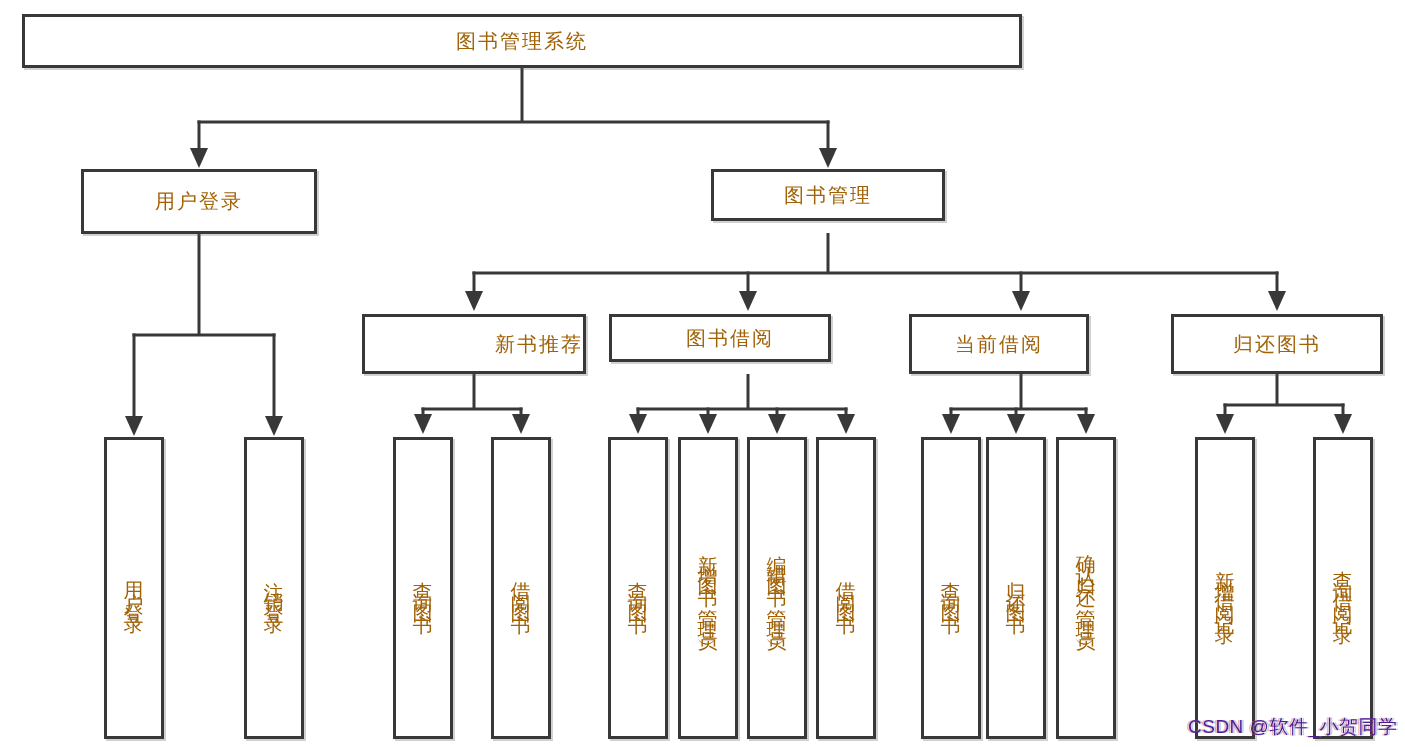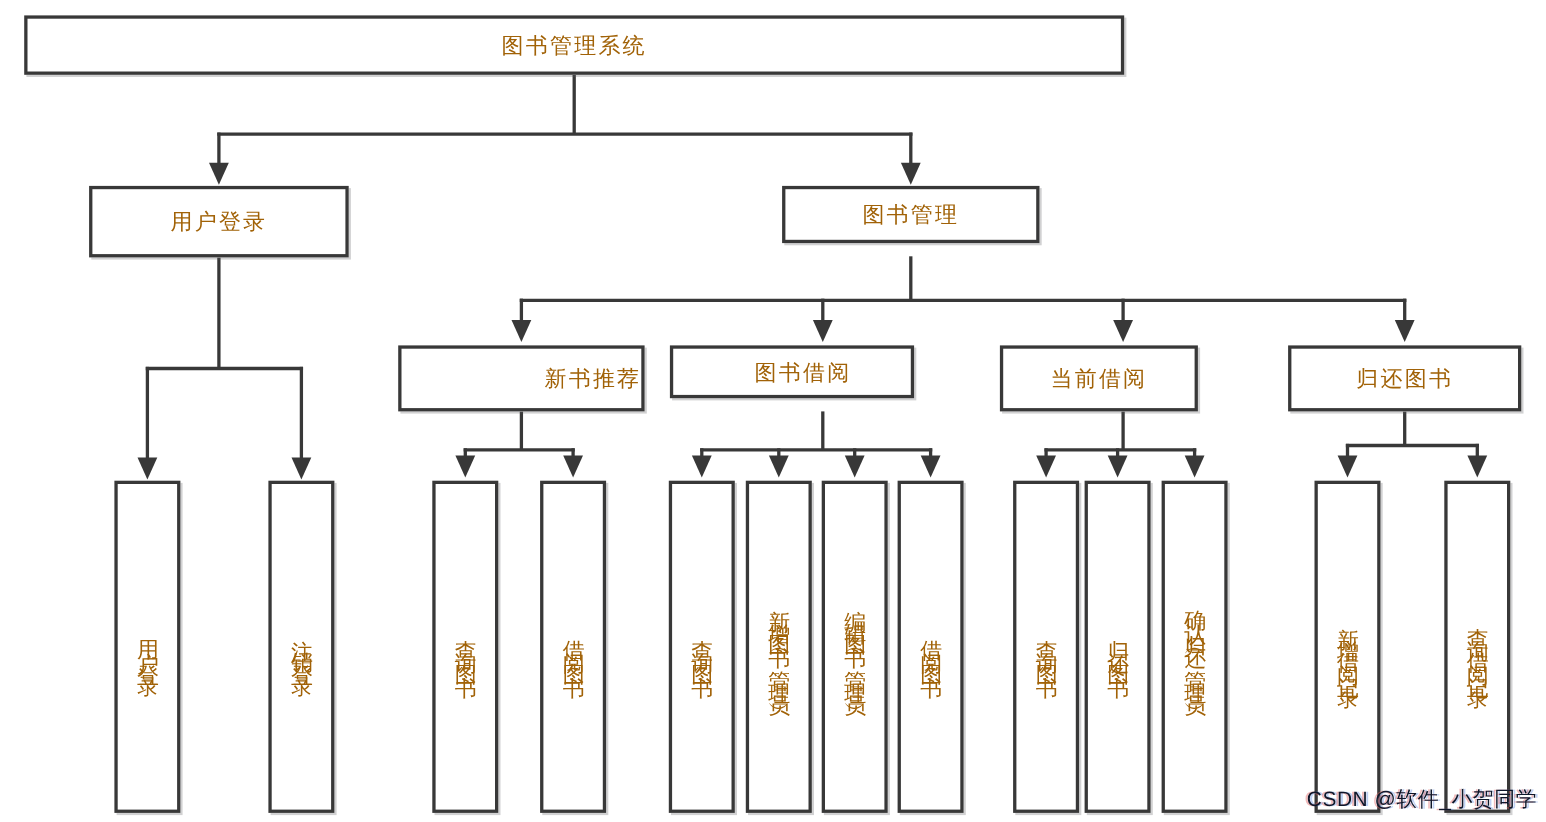--- a/index.html
+++ b/index.html
@@ -40,21 +40,21 @@
     letter-spacing: 11px;
     line-height: 1;
     white-space: nowrap;
   }
   .watermark {
     position: absolute;
     left: 1188px;
     top: 714px;
     font-size: 19px;
     letter-spacing: 0.5px;
-    color: #0f172a;
+    color: #4c1d95;
     text-shadow: -2px 0 0 rgba(225,100,100,0.45), 2px 0 0 rgba(110,150,230,0.45);
     white-space: nowrap;
   }
 </style>
 </head>
 <body>
 
 <div class="stage">
 
   <svg class="wires" viewBox="0 0 1405 747" xmlns="http://www.w3.org/2000/svg" aria-hidden="true">

